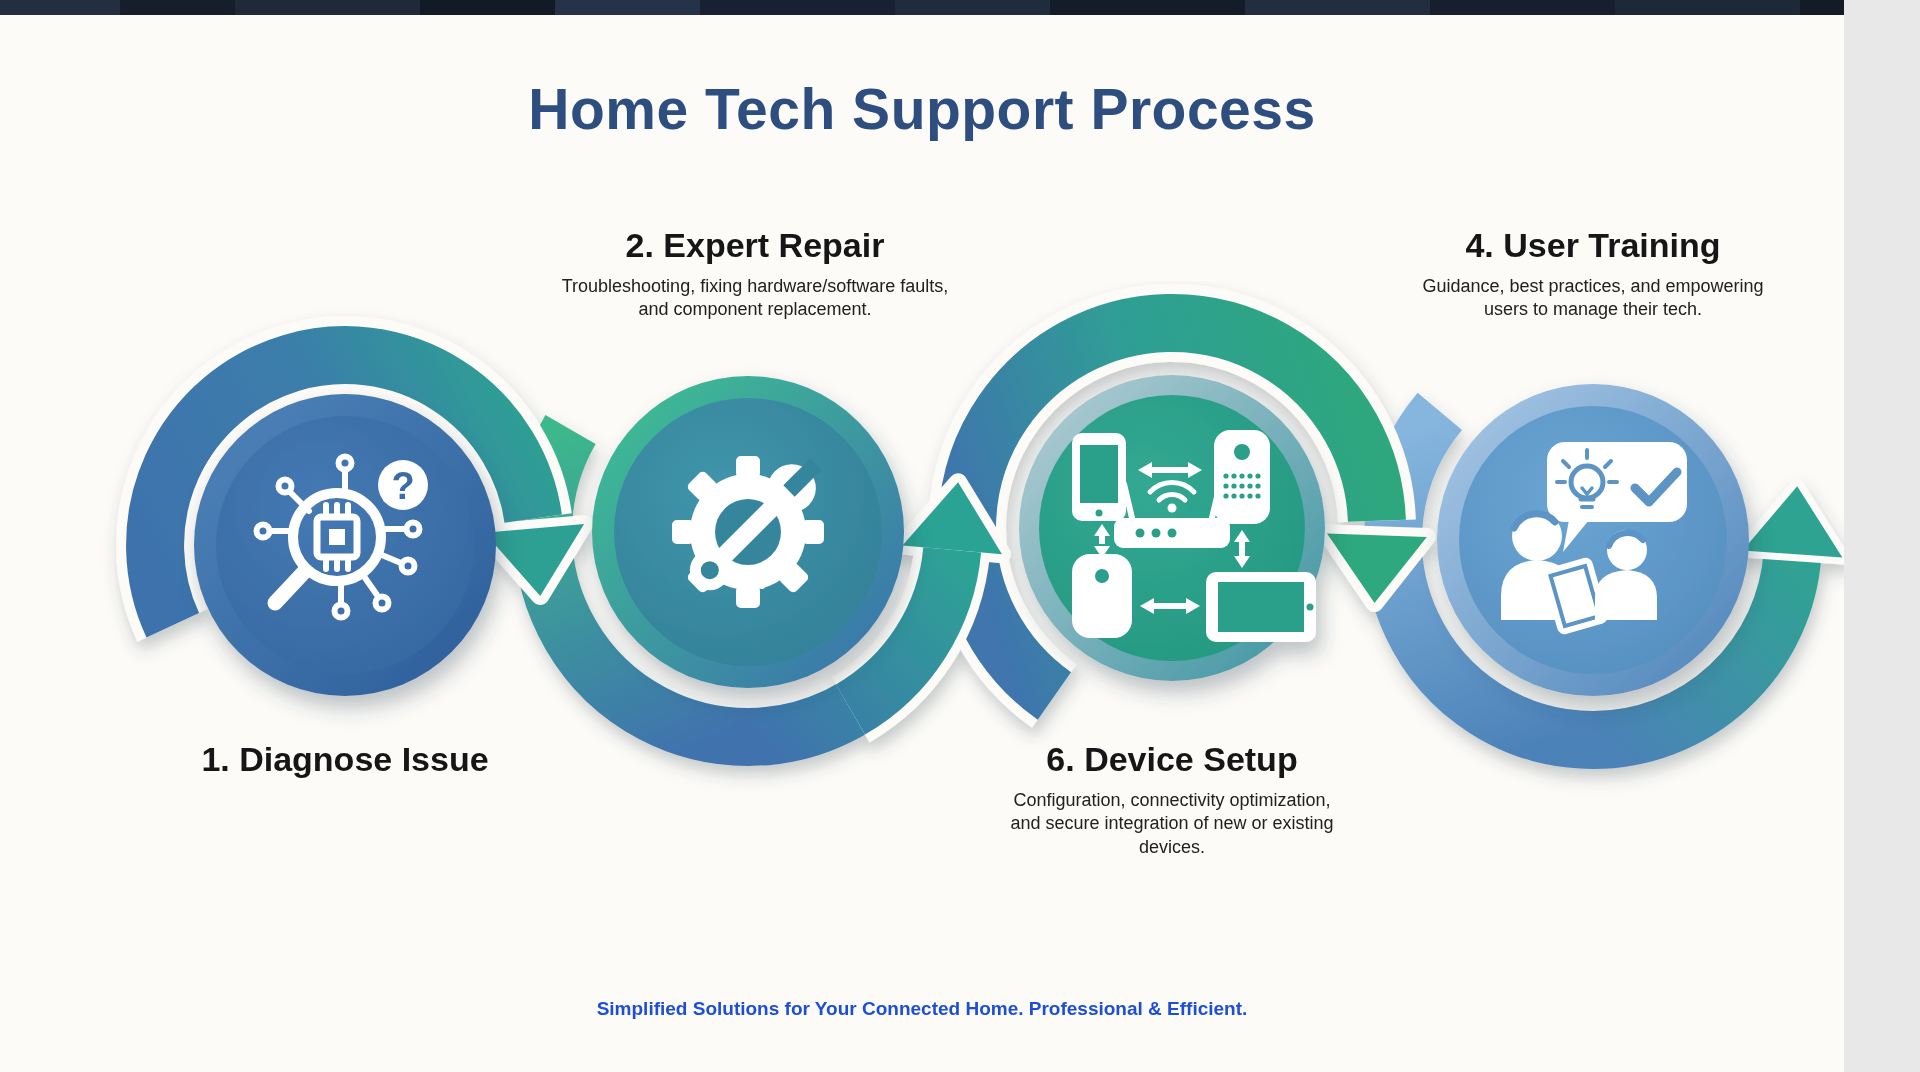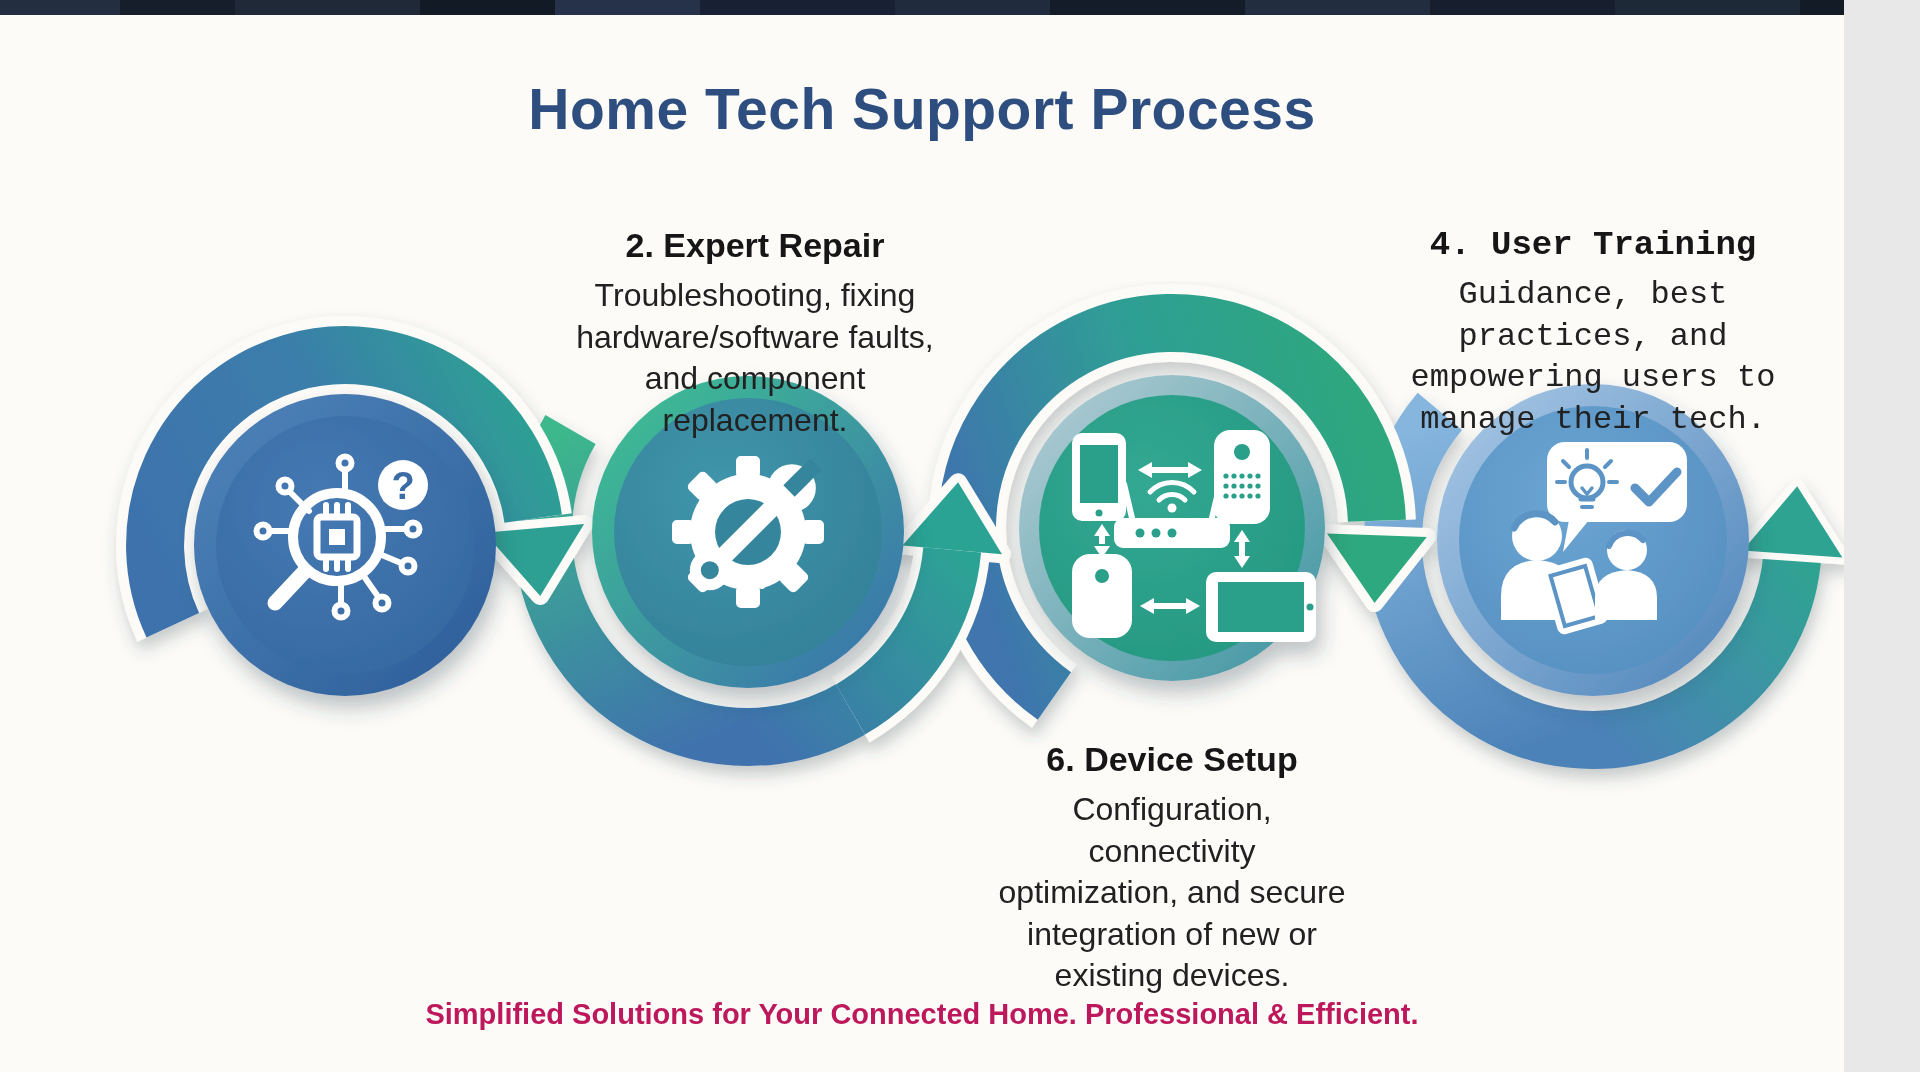--- a/index.html
+++ b/index.html
@@ -17,28 +17,28 @@
         #202b3d 895px 1050px,#141c29 1050px 1245px,#222d40 1245px 1430px,
         #171f2e 1430px 1615px,#1e2937 1615px 1800px,#131b27 1800px 1920px);
   }
   .title{
     position:absolute;top:76px;left:0;width:100%;text-align:center;
     font-size:57px;font-weight:700;letter-spacing:.5px;color:#2d4e7f;
   }
   .flow{position:absolute;left:0;top:0;}
   .step{position:absolute;text-align:center;}
   .step h2{margin:0 0 10px 0;font-size:34px;font-weight:700;color:#161616;}
-  .step p{margin:0;font-size:32px;line-height:1.3;color:#212121;}
+  .step p{margin:0;font-size:18px;line-height:1.3;color:#212121;}
   .step1{left:165px;top:740px;width:360px;}
   .step2{left:555px;top:226px;width:400px;text-align:center;}
   .step3{left:997px;top:740px;width:350px;}
-  .step4{left:1403px;top:226px;width:380px;font-family:Liberation Mono, monospace;}
+  .step4{left:1403px;top:226px;width:380px;}
   .footer{
     position:absolute;top:998px;left:0;width:100%;text-align:center;
-    font-size:29px;font-weight:600;color:#be185d;
+    font-size:19px;font-weight:600;color:#1d4ed8;
   }
 </style>
 </head>
 <body>
 
 <div class="canvas">
 
   <div class="topstrip"></div>
 
   <div class="title">Home Tech Support Process</div>
@@ -297,20 +297,21 @@
             <circle cx="34" cy="10" r="20" fill="#fff"></circle>
             <path d="M16,6 A20,20 0 0 1 50,0" stroke="#5b94c5" stroke-width="6" fill="none" stroke-linecap="round"></path>
             <path d="M2,80 L2,58 Q2,32 34,30 Q64,32 64,58 L64,80 Z" fill="#fff"></path>
           </g>
         </g>
       </g>
     </g>
   </svg>
 
   <div class="step step1">
+    <h2>1. Diagnose Issue</h2>
   </div>
 
   <div class="step step2">
     <h2>2. Expert Repair</h2>
     <p>Troubleshooting, fixing hardware/software faults, and component replacement.</p>
   </div>
 
   <div class="step step3">
     <h2>6. Device Setup</h2>
     <p>Configuration, connectivity optimization, and secure integration of new or existing devices.</p>

